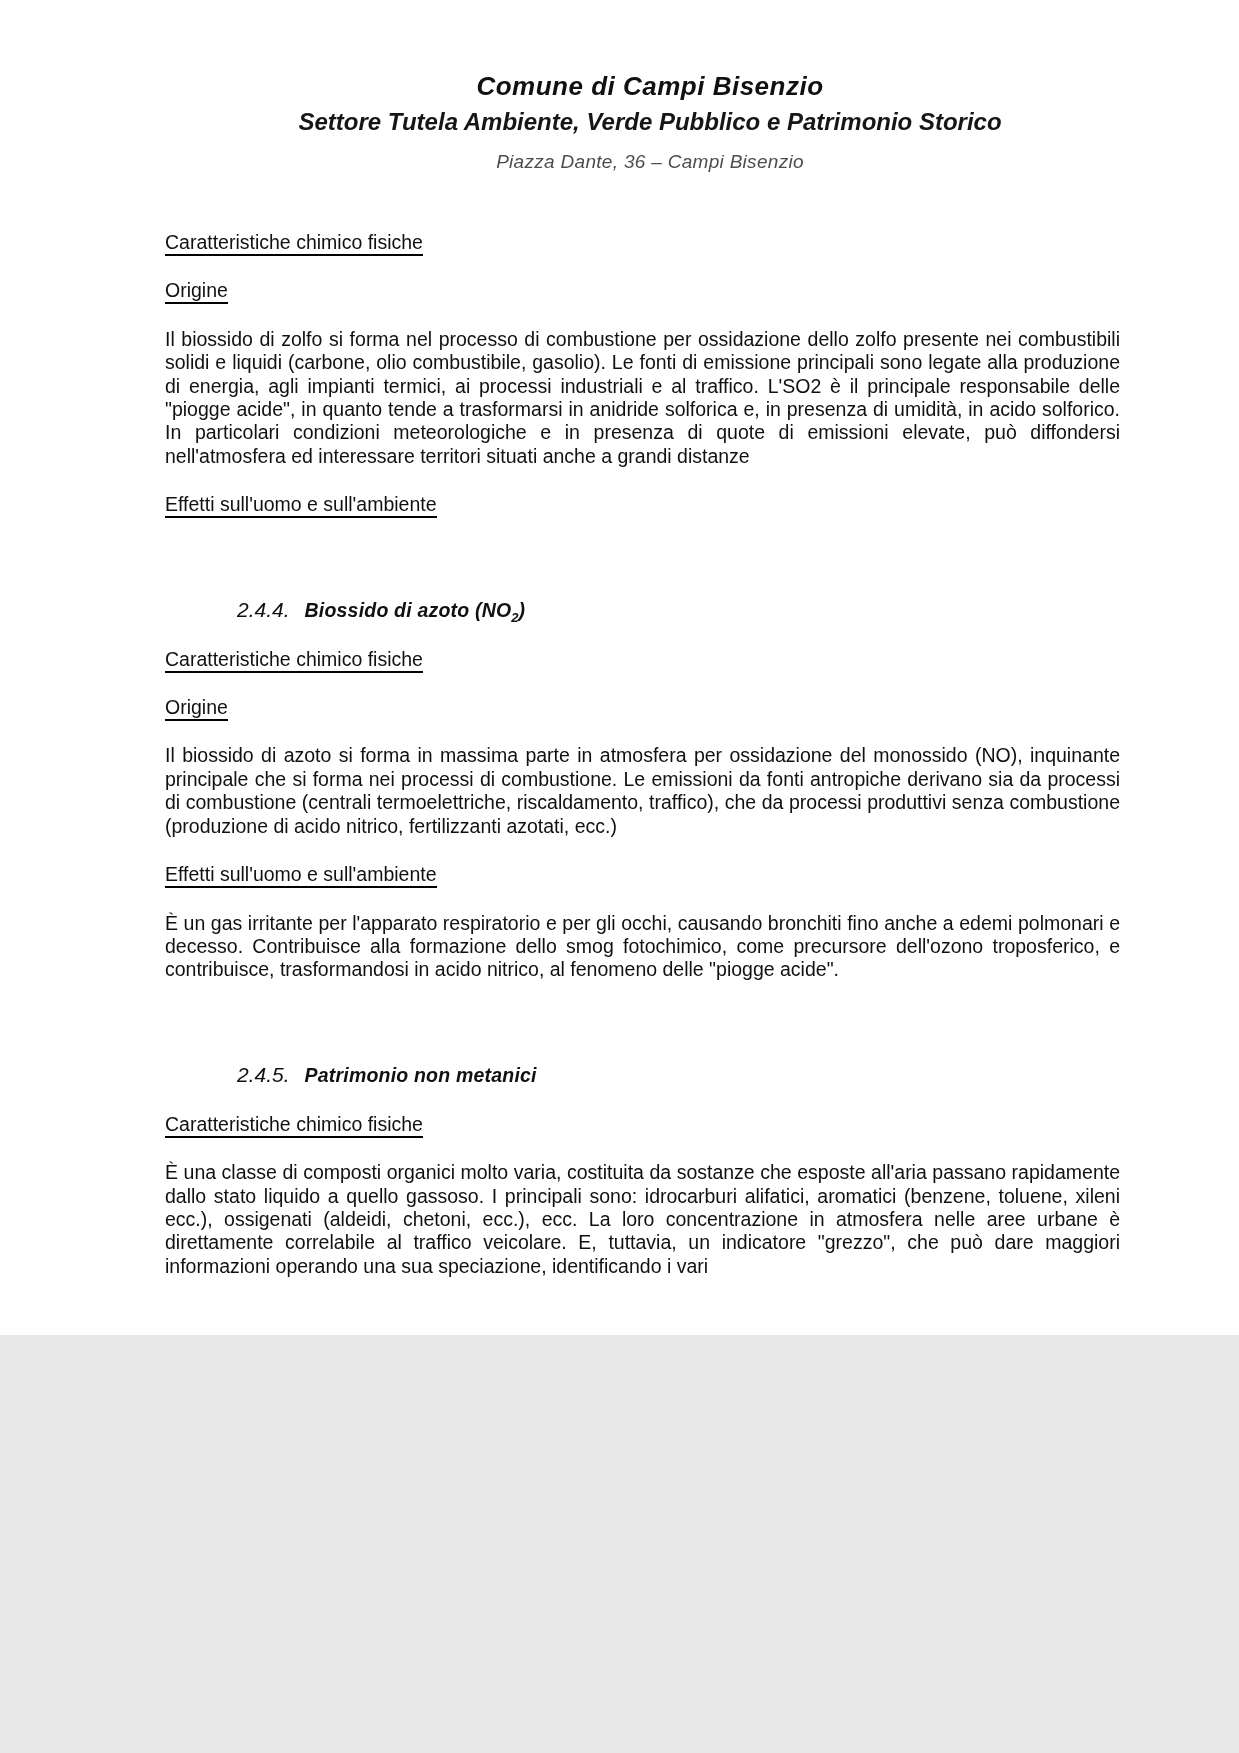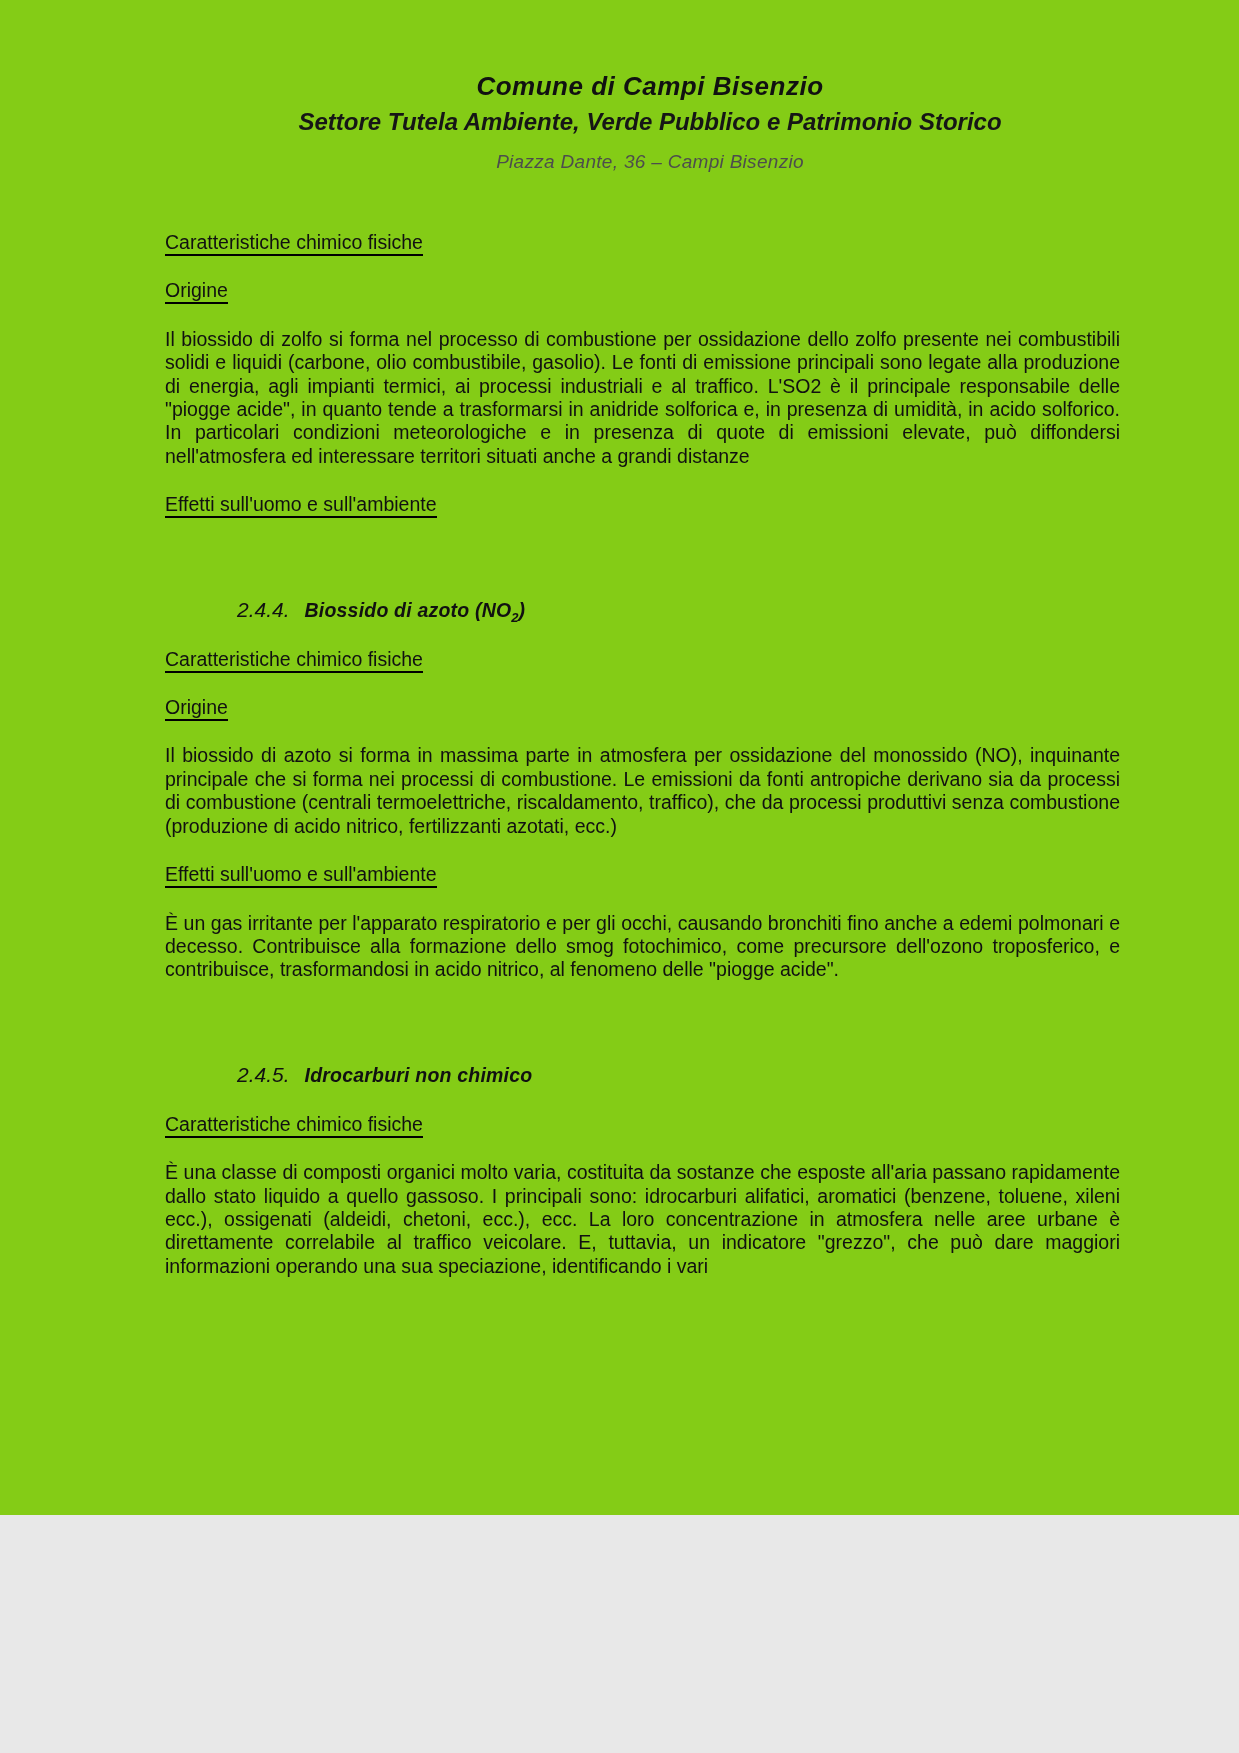--- a/index.html
+++ b/index.html
@@ -3,22 +3,22 @@
 <meta charset="utf-8">
 <style>
   html, body { margin: 0; padding: 0; }
   body {
     background: #e8e8e8;
     font-family: "Liberation Sans", "DejaVu Sans", sans-serif;
   }
   .page {
     position: relative;
     width: 1239px;
-    height: 1515px;
-    background: #84cc16;
+    height: 1335px;
+    background: #ffffff;
     color: #1a1a1a;
     overflow: hidden;
   }
 
   
   .doc-header {
     position: absolute;
     left: 60px;
     top: 72px;
     width: 1180px;
@@ -127,21 +127,21 @@
       <p class="subheading"><span class="u">Caratteristiche chimico fisiche</span></p>
       <p class="subheading"><span class="u">Origine</span></p>
       <p class="para justify">Il biossido di zolfo si forma nel processo di combustione per ossidazione dello zolfo presente nei combustibili solidi e liquidi (carbone, olio combustibile, gasolio). Le fonti di emissione principali sono legate alla produzione di energia, agli impianti termici, ai processi industriali e al traffico. L'SO2 è il principale responsabile delle "piogge acide", in quanto tende a trasformarsi in anidride solforica e, in presenza di umidità, in acido solforico. In particolari condizioni meteorologiche e in presenza di quote di emissioni elevate, può diffondersi nell'atmosfera ed interessare territori situati anche a grandi distanze</p>
       <p class="subheading"><span class="u">Effetti sull'uomo e sull'ambiente</span></p>
       <p class="heading"><span class="hnum">2.4.4.</span><span class="htitle">Biossido di azoto (NO</span><sub class="htitle-sub">2</sub><span class="htitle">)</span></p>
       <p class="subheading"><span class="u">Caratteristiche chimico fisiche</span></p>
       <p class="subheading"><span class="u">Origine</span></p>
       <p class="para justify">Il biossido di azoto si forma in massima parte in atmosfera per ossidazione del monossido (NO), inquinante principale che si forma nei processi di combustione. Le emissioni da fonti antropiche derivano sia da processi di combustione (centrali termoelettriche, riscaldamento, traffico), che da processi produttivi senza combustione (produzione di acido nitrico, fertilizzanti azotati, ecc.)</p>
       <p class="subheading"><span class="u">Effetti sull'uomo e sull'ambiente</span></p>
       <p class="para justify">È un gas irritante per l'apparato respiratorio e per gli occhi, causando bronchiti fino anche a edemi polmonari e decesso. Contribuisce alla formazione dello smog fotochimico, come precursore dell'ozono troposferico, e contribuisce, trasformandosi in acido nitrico, al fenomeno delle "piogge acide".</p>
-      <p class="heading"><span class="hnum">2.4.5.</span><span class="htitle">Idrocarburi non chimico</span></p>
+      <p class="heading"><span class="hnum">2.4.5.</span><span class="htitle">Patrimonio non metanici</span></p>
       <p class="subheading"><span class="u">Caratteristiche chimico fisiche</span></p>
       <p class="para justify">È una classe di composti organici molto varia, costituita da sostanze che esposte all'aria passano rapidamente dallo stato liquido a quello gassoso. I principali sono: idrocarburi alifatici, aromatici (benzene, toluene, xileni ecc.), ossigenati (aldeidi, chetoni, ecc.), ecc. La loro concentrazione in atmosfera nelle aree urbane è direttamente correlabile al traffico veicolare. E, tuttavia, un indicatore "grezzo", che può dare maggiori informazioni operando una sua speciazione, identificando i vari</p>
     </div>
 
   <div class="doc-footer">
     <span>Piano Di Azione Comunale</span><span class="footer-years">2011-2013</span>
   </div>
 
   <div class="page-number">19</div>
 

